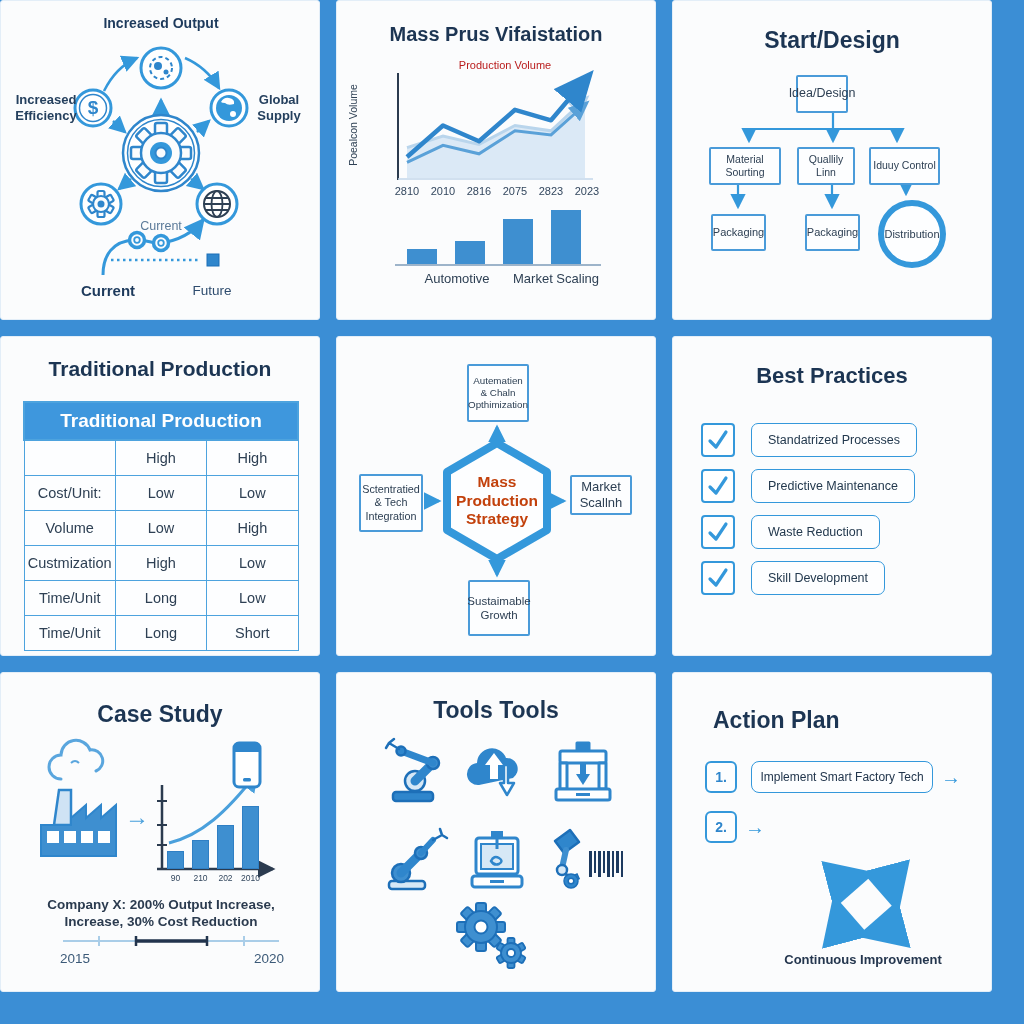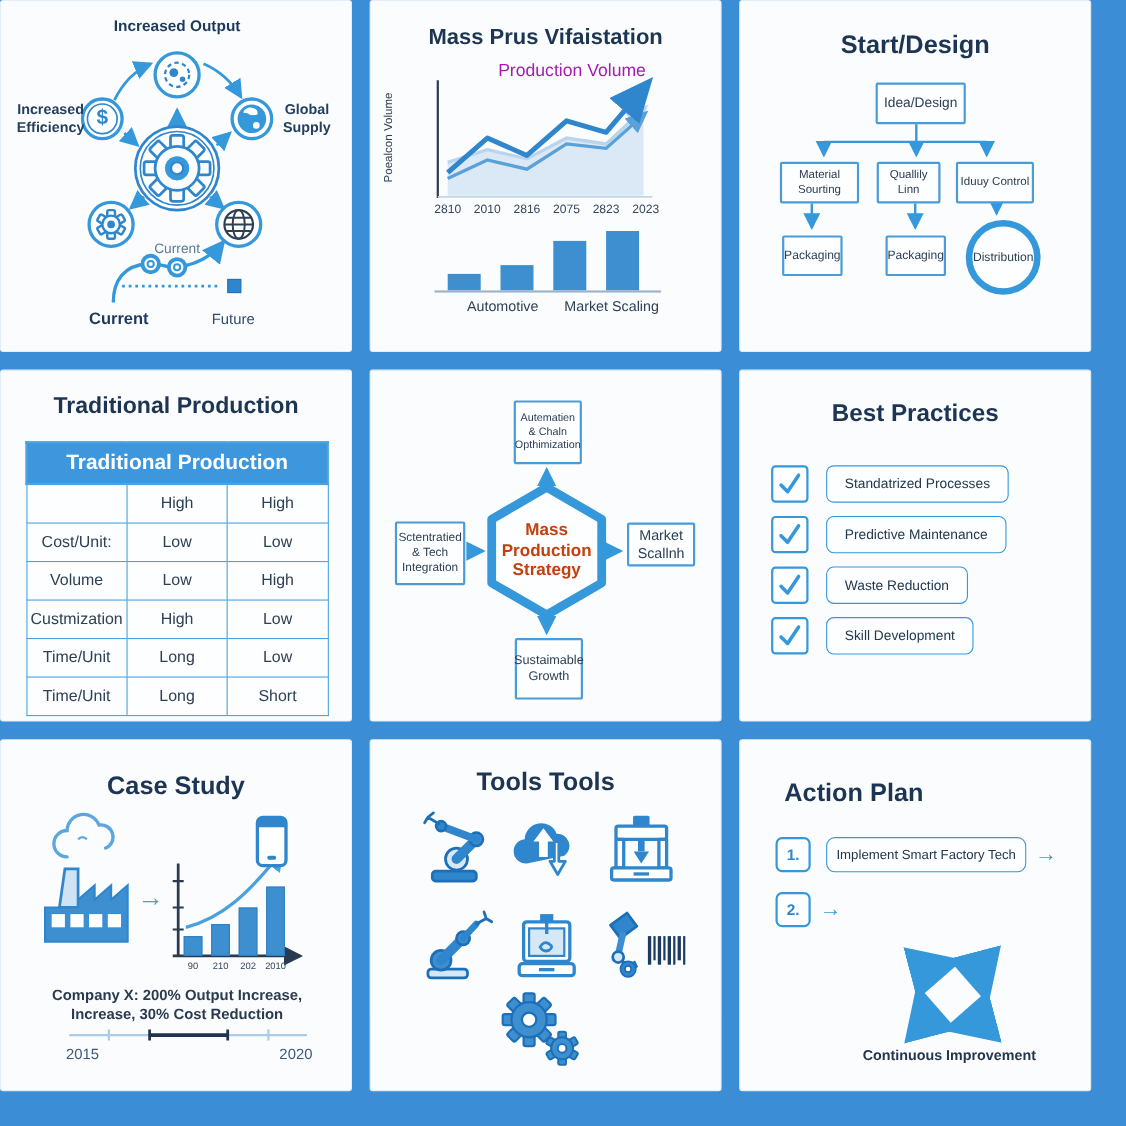--- a/index.html
+++ b/index.html
@@ -171,21 +171,21 @@
     <div class="lbl ctr" style="left:45px;top:107px;font-size:13px;font-weight:600;color:#25405e;line-height:1.25;">Increased<br>Efficiency</div>
     <div class="lbl ctr" style="left:278px;top:107px;font-size:13px;font-weight:600;color:#25405e;line-height:1.25;">Global<br>Supply</div>
     <div class="lbl ctr" style="left:92px;top:107px;font-size:19px;font-weight:bold;color:#2f86cc;">$</div>
     <div class="lbl ctr" style="left:160px;top:225px;font-size:12.5px;color:#5b7a99;">Current</div>
     <div class="lbl ctr" style="left:107px;top:289px;font-size:15px;font-weight:bold;color:#1d3a5c;">Current</div>
     <div class="lbl ctr" style="left:211px;top:289px;font-size:13.5px;color:#2e4c6e;">Future</div>
   </div>
 
   <div class="card">
     <div class="panel-title" style="top:22px;font-size:20px;">Mass Prus Vifaistation</div>
-    <div class="lbl ctr" style="left:168px;top:64px;font-size:16px;color:#a21caf;margin-left:15px;">Production Volume</div>
+    <div class="lbl ctr" style="left:168px;top:64px;font-size:11px;color:#b91c1c;">Production Volume</div>
     <div class="lbl" style="left:16px;top:124px;transform:translate(-50%,-50%) rotate(-90deg);font-size:10.5px;color:#2e4054;">Poealcon Volume</div>
     <svg class="full-svg" width="320" height="320" viewBox="0 0 320 320">
       <defs>
         <marker id="m2a" markerWidth="10" markerHeight="10" refX="6" refY="4" orient="auto">
             <path d="M0,0 L9,4 L0,8 z" fill="#2f86cc"></path>
           </marker>
         <marker id="m2b" markerWidth="8" markerHeight="8" refX="5" refY="3" orient="auto">
             <path d="M0,0 L7,3 L0,6 z" fill="#b9d5ec"></path>
           </marker>
         <marker id="m2c" markerWidth="8" markerHeight="8" refX="5" refY="3" orient="auto">
@@ -228,21 +228,21 @@
       </defs>
       <line x1="160" y1="112" x2="160" y2="128" stroke="#3498db" stroke-width="2.2"></line>
       <line x1="76" y1="128" x2="224" y2="128" stroke="#3498db" stroke-width="2.2"></line>
       <line x1="76" y1="128" x2="76" y2="140" stroke="#3498db" stroke-width="2.2" marker-end="url(#m3)"></line>
       <line x1="160" y1="128" x2="160" y2="140" stroke="#3498db" stroke-width="2.2" marker-end="url(#m3)"></line>
       <line x1="224" y1="128" x2="224" y2="140" stroke="#3498db" stroke-width="2.2" marker-end="url(#m3)"></line>
       <line x1="65" y1="184" x2="65" y2="206" stroke="#3498db" stroke-width="2.2" marker-end="url(#m3)"></line>
       <line x1="159" y1="184" x2="159" y2="206" stroke="#3498db" stroke-width="2.2" marker-end="url(#m3)"></line>
       <line x1="233" y1="184" x2="233" y2="193" stroke="#3498db" stroke-width="2.2" marker-end="url(#m3)"></line>
     </svg>
-    <div class="fc-box" style="left:123px;top:74px;width:82px;height:38px;font-size:12.5px;">Idea/Design</div>
+    <div class="fc-box" style="left:123px;top:74px;width:52px;height:38px;font-size:12.5px;">Idea/Design</div>
     <div class="fc-box" style="left:36px;top:146px;width:72px;height:38px;font-size:10.5px;">Material Sourting</div>
     <div class="fc-box" style="left:124px;top:146px;width:58px;height:38px;font-size:10.5px;">Quallily Linn</div>
     <div class="fc-box" style="left:196px;top:146px;width:71px;height:38px;font-size:10.5px;">Iduuy Control</div>
     <div class="fc-box" style="left:38px;top:213px;width:55px;height:37px;font-size:11px;">Packaging</div>
     <div class="fc-box" style="left:132px;top:213px;width:55px;height:37px;font-size:11px;">Packaging</div>
     <div class="fc-circle" style="left:205px;top:199px;width:68px;height:68px;font-size:11px;">Distribution</div>
   </div>
 
   <div class="card">
     <div class="panel-title" style="top:20px;font-size:21px;">Traditional Production</div>

